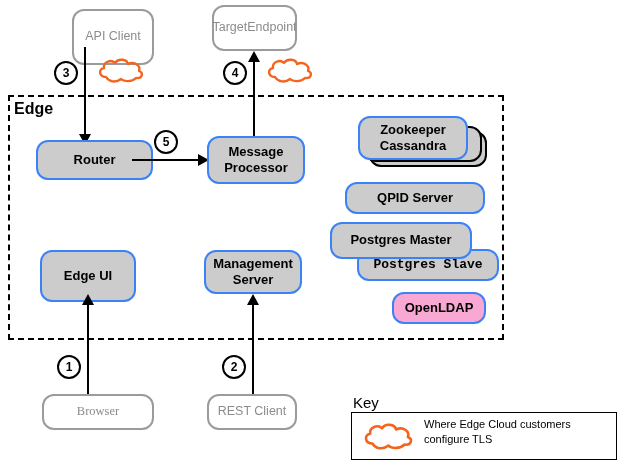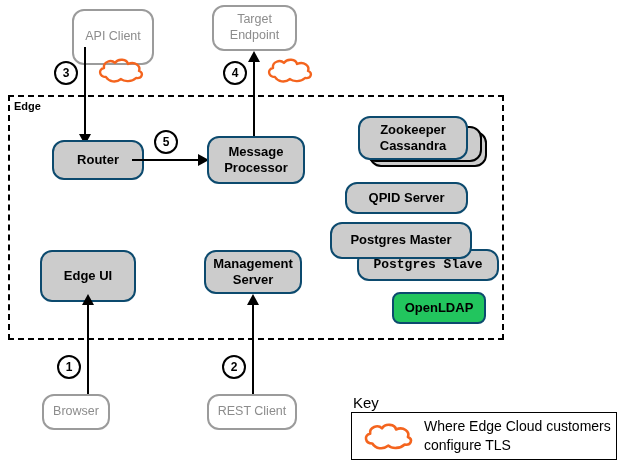--- a/index.html
+++ b/index.html
@@ -34,31 +34,30 @@
     border: 2px solid #9b9b9b;
     border-radius: 12px;
     background: #ffffff;
     color: #8c8c8c;
     font-size: 12.5px;
     font-weight: 400;
   }
 
   
   .node.component {
-    border: 2px solid #0c4a6e;
+    border: 2px solid #3b82f6;
     border-radius: 12px;
     background: #cccccc;
     color: #000000;
     font-size: 13px;
     font-weight: bold;
   }
 
   .node.component.light {
-    background: #22c55e;
-    border-radius: 8px;
+    background: #f9a8d4;
   }
 
   
   .stack-shadow {
     position: absolute;
     box-sizing: border-box;
     border: 2px solid #000000;
     border-radius: 12px;
     background: #cccccc;
   }
@@ -71,21 +70,21 @@
     width: 496px;
     height: 245px;
     border: 2px dashed #000000;
     box-sizing: border-box;
     background: transparent;
   }
   #edge-label {
     position: absolute;
     left: 14px;
     top: 100px;
-    font-size: 11px;
+    font-size: 16px;
     font-weight: bold;
     color: #000000;
   }
 
   
   .vline {
     position: absolute;
     width: 2px;
     background: #000000;
   }
@@ -157,38 +156,38 @@
     height: 48px;
     border: 1.5px solid #000000;
     box-sizing: border-box;
     background: #ffffff;
   }
   #key-text {
     position: absolute;
     left: 424px;
     top: 417px;
     width: 190px;
-    font-size: 14px;
+    font-size: 11px;
     color: #000000;
     line-height: 1.35;
   }
 </style>
 </head>
 <body>
 
 <div id="canvas">
 
   <div id="edge-region"></div>
   <div id="edge-label">Edge</div>
 
   <div class="node external" style="left:52px; top:9px; width:82px; height:56px;margin-left:20px;">
     <span>API Client</span>
   </div>
 
-  <div class="node external" style="left:212px; top:5px; width:85px; height:46px; flex-direction:column;">
+  <div class="node external" style="left:212px; top:5px; width:85px; height:46px; flex-direction:row;">
     <span>Target</span>
     <span>Endpoint</span>
   </div>
 
   <div class="vline" style="left:84px; top:47px; height:93px;"></div>
   <div class="arrowhead-down" style="left:79px; top:134px;"></div>
 
   <div class="vline" style="left:253px; top:58px; height:78px;"></div>
   <div class="arrowhead-up" style="left:248px; top:51px;"></div>
 
@@ -203,21 +202,21 @@
     <svg width="50" height="26" viewBox="0 0 50 26">
       <path d="M10 19 C3 19 2 11 8 10 C7 4 15 1 19 5 C22 0 31 1 32 6 C39 3 45 8 43 13 C48 15 46 21 40 20 C36 24 28 24 25 21 C20 25 13 24 10 19 Z" fill="none" stroke="#f4641e" stroke-width="2.4" stroke-linejoin="round"></path>
     </svg>
   </div>
   <div class="cloud" style="left:265px; top:58px;">
     <svg width="50" height="26" viewBox="0 0 50 26">
       <path d="M10 19 C3 19 2 11 8 10 C7 4 15 1 19 5 C22 0 31 1 32 6 C39 3 45 8 43 13 C48 15 46 21 40 20 C36 24 28 24 25 21 C20 25 13 24 10 19 Z" fill="none" stroke="#f4641e" stroke-width="2.4" stroke-linejoin="round"></path>
     </svg>
   </div>
 
-  <div class="node component" style="left:52px; top:140px; width:92px; height:40px;">
+  <div class="node component" style="left:36px; top:140px; width:117px; height:40px;">
     <span>Router</span>
   </div>
 
   <div class="hline" style="left:132px; top:159px; width:68px;"></div>
   <div class="arrowhead-right" style="left:198px; top:154px;"></div>
   <div class="step" style="left:154px; top:130px;">
     <span>5</span>
   </div>
 
   <div class="node component" style="left:207px; top:136px; width:98px; height:48px; flex-direction:column;">
@@ -225,21 +224,21 @@
     <span>Processor</span>
   </div>
 
   <div class="stack-shadow" style="left:369px; top:131px; width:118px; height:36px;"></div>
   <div class="stack-shadow" style="left:364px; top:126px; width:118px; height:36px;"></div>
   <div class="node component" style="left:358px; top:116px; width:110px; height:44px; flex-direction:column;">
     <span>Zookeeper</span>
     <span>Cassandra</span>
   </div>
 
-  <div class="node component" style="left:345px; top:182px; width:123px; height:32px;">
+  <div class="node component" style="left:345px; top:182px; width:140px; height:32px;">
     <span>QPID Server</span>
   </div>
 
   <div class="node component" style="left:357px; top:249px; width:142px; height:32px;font-family:Liberation Mono, monospace;">
     <span>Postgres Slave</span>
   </div>
   <div class="node component" style="left:330px; top:222px; width:142px; height:37px;">
     <span>Postgres Master</span>
   </div>
 
@@ -261,21 +260,21 @@
   <div class="step" style="left:57px; top:355px;">
     <span>1</span>
   </div>
 
   <div class="vline" style="left:252px; top:303px; height:95px;"></div>
   <div class="arrowhead-up" style="left:247px; top:294px;"></div>
   <div class="step" style="left:222px; top:355px;">
     <span>2</span>
   </div>
 
-  <div class="node external" style="left:42px; top:394px; width:68px; height:36px;">
+  <div class="node external" style="left:42px; top:394px; width:112px; height:36px;font-family:Liberation Serif, serif;">
     <span>Browser</span>
   </div>
 
   <div class="node external" style="left:207px; top:394px; width:90px; height:36px;justify-content:center;">
     <span>REST Client</span>
   </div>
 
   <div id="key-label">Key</div>
   <div id="key-box"></div>
   <div class="cloud" style="left:361px; top:423px;">

